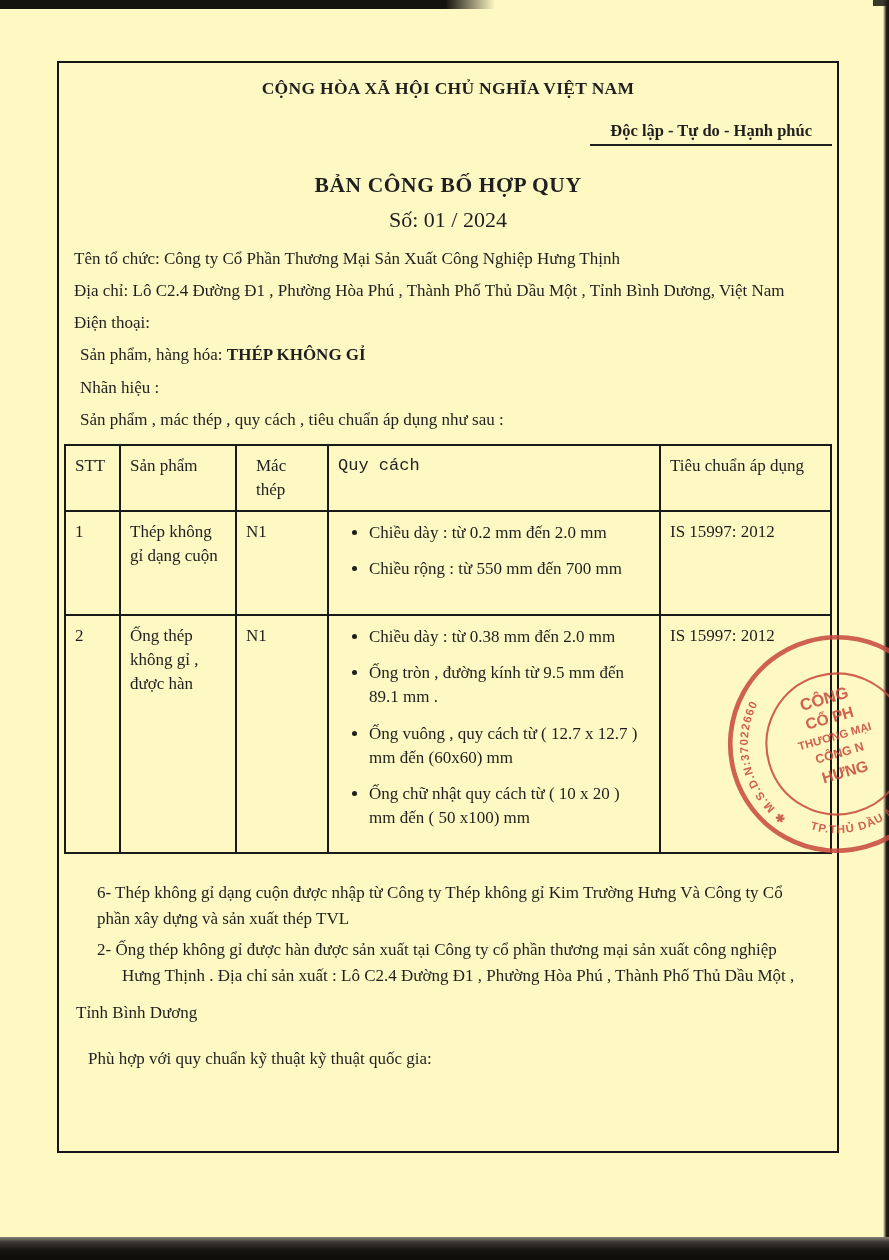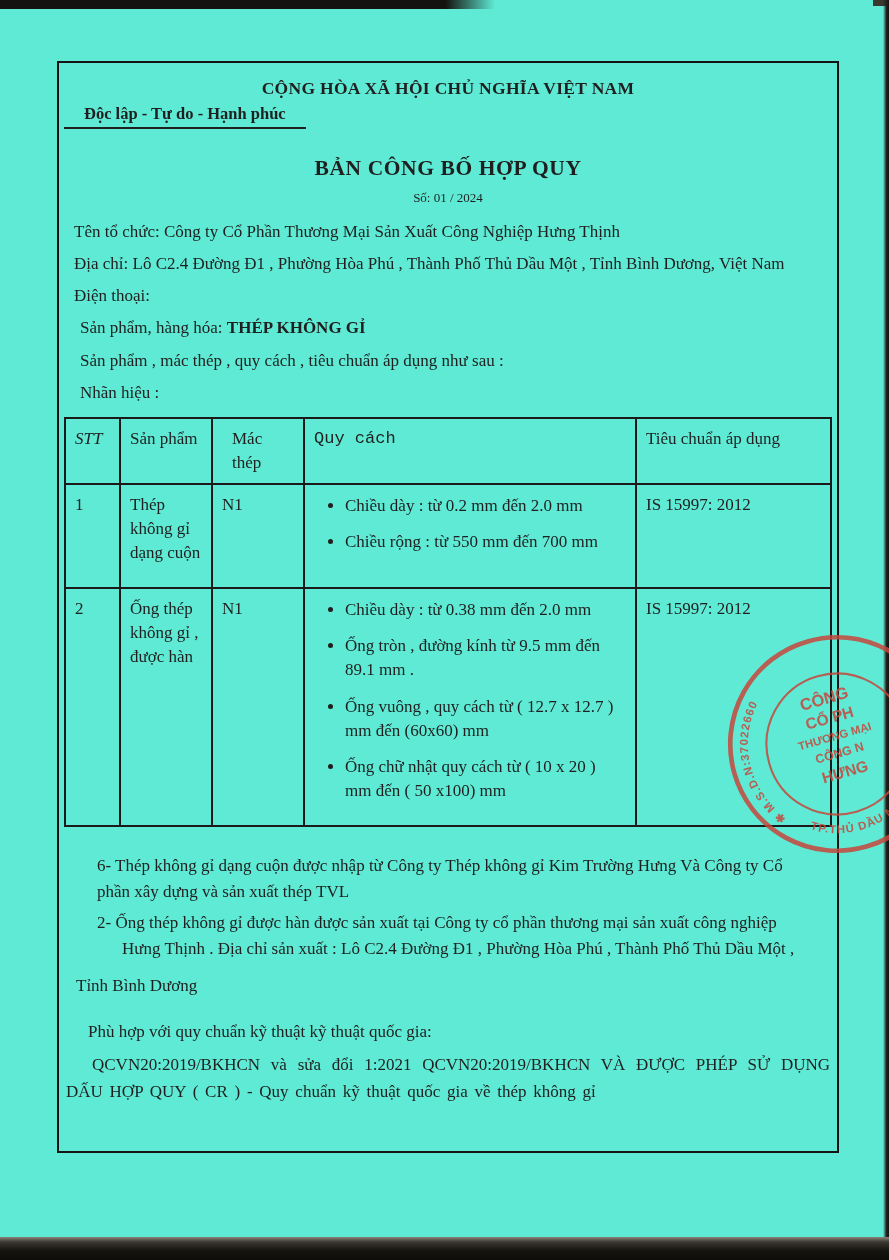--- a/index.html
+++ b/index.html
@@ -1,21 +1,21 @@
 <!DOCTYPE html>
 <html><head>
 <meta charset="utf-8">
 <style>
   * { box-sizing: border-box; }
   html, body { margin: 0; padding: 0; background: #e8e6e0; }
   .page {
     position: relative;
     width: 889px;
     height: 1260px;
-    background: #5eead4;
+    background: #fef9c3;
     overflow: hidden;
     font-family: "Liberation Serif", serif;
     color: #1f1f1f;
     margin: 0 auto;
   }
 
   
   .artifact { position: absolute; pointer-events: none; }
   .art-top-left { top: 0; left: 0; width: 495px; height: 9px;
     background: linear-gradient(to right, #15130f 90%, rgba(21,19,15,0)); }
@@ -28,41 +28,41 @@
   
   .frame {
     position: absolute;
     left: 57px; top: 61px;
     width: 782px; height: 1092px;
     border: 2px solid #141414;
     padding: 15px 5px 0 5px;
   }
 
   .national { text-align: center; font-weight: bold; font-size: 17.5px; letter-spacing: .3px; }
-  .motto-wrap { text-align: left; margin-top: 5px; }
+  .motto-wrap { text-align: right; margin-top: 22px; }
   .motto { font-weight: bold; font-size: 16.5px; padding: 0 20px 3px 20px;
     border-bottom: 2px solid #1f1f1f; display: inline-block; }
 
   .doc-title { text-align: center; font-size: 21.5px; font-weight: bold;
     letter-spacing: .6px; margin: 27px 0 9px 0; }
-  .doc-number { text-align: center; font-size: 13px; margin-bottom: 13px; }
+  .doc-number { text-align: center; font-size: 22px; margin-bottom: 13px; }
 
   .field { margin: 7px 8px 7px 10px; font-size: 17px; line-height: 1.48; }
   .field.indent { margin-left: 16px; }
   .product-value { font-weight: bold; }
 
   
   table.spec-table { border-collapse: collapse; width: 100%; margin-top: 12px;
     font-size: 17px; table-layout: fixed; }
   .spec-table th, .spec-table td {
     border: 2px solid #1a1a1a; vertical-align: top;
     padding: 8px 9px; font-weight: normal; text-align: left; line-height: 1.42;
   }
-  .col-stt  { width: 55px; font-style: italic; }
-  .col-prod { width: 92px; }
+  .col-stt  { width: 55px; }
+  .col-prod { width: 116px; }
   .col-grade{ width: 92px; }
   .col-spec { width: 332px; font-family: Liberation Mono, monospace; }
   .col-std  { width: auto; }
   thead tr { height: 40px; }
   tr.row-1 { height: 104px; }
   tr.row-2 { height: 238px; }
   .c-stt { text-align: center; }
   .c-product { text-align: justify; }
   .c-grade { padding-left: 19px; }
   ul.specs { margin: 1px 0 0 0; padding-left: 31px; }
@@ -112,22 +112,22 @@
     <div class="doc-title">BẢN CÔNG BỐ HỢP QUY</div>
     <div class="doc-number">Số: 01 / 2024</div>
 
     <p class="field">Tên tổ chức: Công ty Cổ Phần Thương Mại Sản Xuất Công Nghiệp Hưng Thịnh</p>
     <p class="field">Địa chỉ: Lô C2.4 Đường Đ1 , Phường Hòa Phú , Thành Phố Thủ Dầu Một , Tỉnh Bình Dương, Việt Nam</p>
     <p class="field">Điện thoại:</p>
     <p class="field indent">
       <span>Sản phẩm, hàng hóa:</span>
       <span class="product-value">THÉP KHÔNG GỈ</span>
     </p>
+    <p class="field indent">Nhãn hiệu :</p>
     <p class="field indent">Sản phẩm , mác thép , quy cách , tiêu chuẩn áp dụng như sau :</p>
-    <p class="field indent">Nhãn hiệu :</p>
 
     <table class="spec-table">
       <thead>
         <tr>
           <th class="col-stt c-stt">STT</th>
           <th class="col-prod">Sản phẩm</th>
           <th class="col-grade" style="padding-left:19px">Mác thép</th>
           <th class="col-spec">Quy cách</th>
           <th class="col-std">Tiêu chuẩn áp dụng</th>
         </tr>
@@ -160,21 +160,20 @@
           <td>IS 15997: 2012</td>
         </tr>
       </tbody>
     </table>
 
     <div class="notes">
       <p class="note-1">6-  Thép không gỉ dạng cuộn được nhập từ Công ty Thép không gỉ Kim Trường Hưng Và Công ty Cổ phần xây dựng và sản xuất thép TVL</p>
       <p class="note-2">2-  Ống thép không gỉ được hàn được sản xuất tại Công ty cổ phần thương mại sản xuất công nghiệp Hưng Thịnh . Địa chỉ sản xuất : Lô C2.4 Đường Đ1 , Phường Hòa Phú , Thành Phố Thủ Dầu Một ,</p>
       <p class="province">Tỉnh Bình Dương</p>
       <p class="conformity">Phù hợp với quy chuẩn kỹ thuật kỹ thuật quốc gia:</p>
-      <p class="regulation">QCVN20:2019/BKHCN và sửa đổi 1:2021 QCVN20:2019/BKHCN VÀ ĐƯỢC PHÉP SỬ DỤNG DẤU HỢP QUY ( CR ) -  Quy chuẩn kỹ thuật quốc gia về thép không gỉ</p>
     </div>
 
   </div>
 
   <div class="stamp">
     <svg viewBox="0 0 220 220">
       <circle cx="110" cy="110" r="103" fill="none" stroke="currentColor" stroke-width="4.5"></circle>
       <circle cx="110" cy="110" r="68" fill="none" stroke="currentColor" stroke-width="2"></circle>
       <defs>
         <path id="arcLeft" d="M 49.2 170.8 A 86 86 0 0 1 49.2 49.2"></path>

